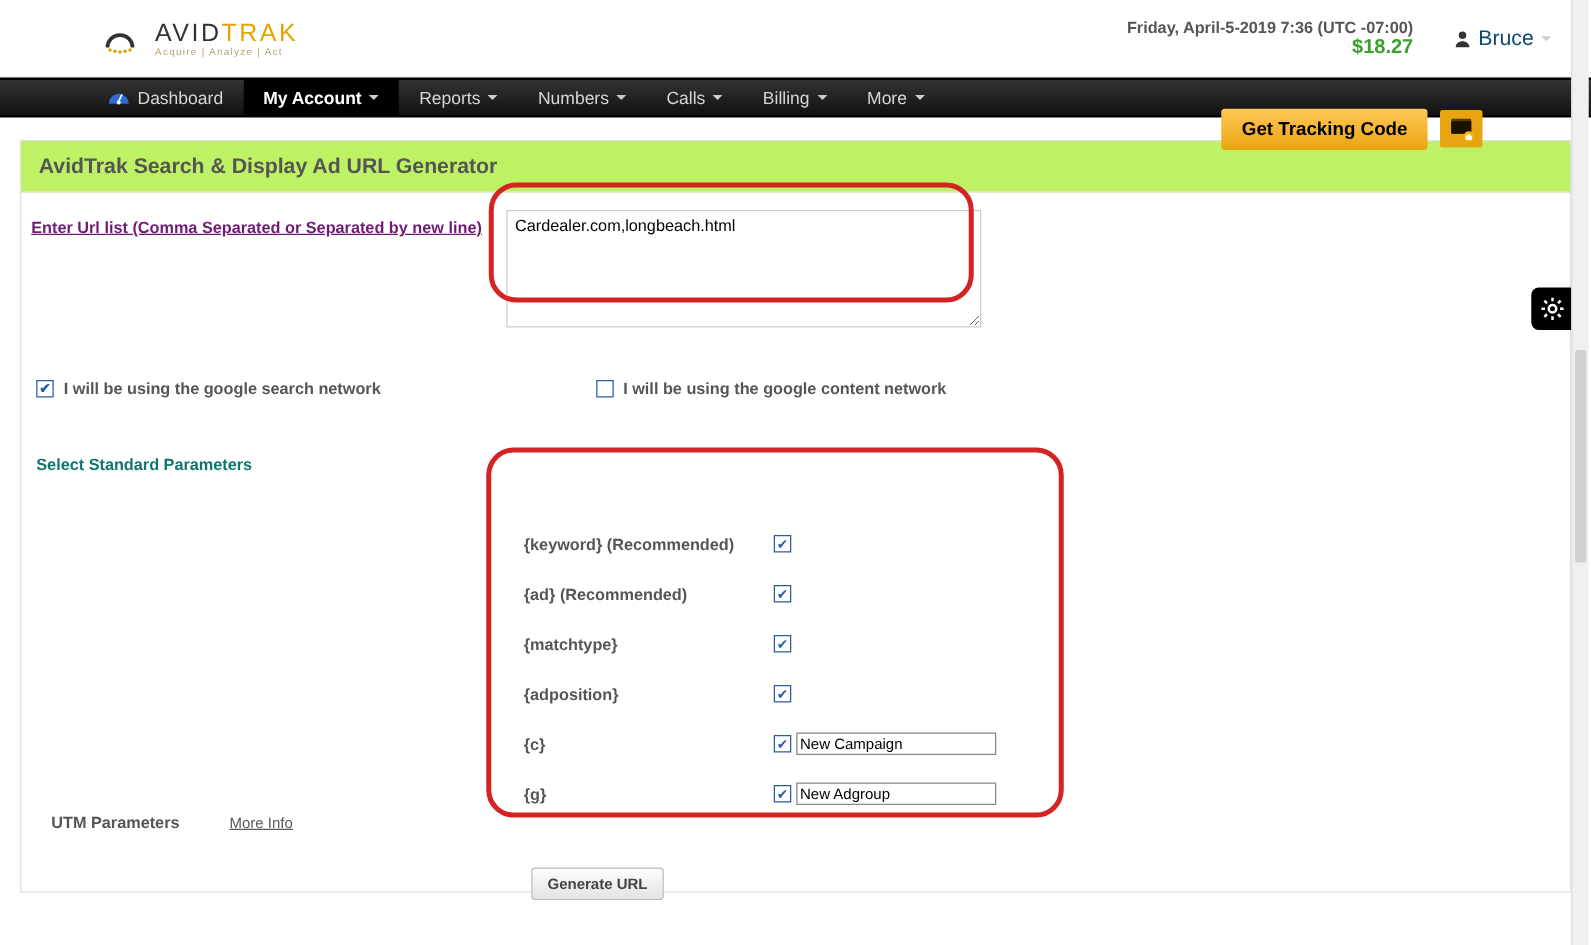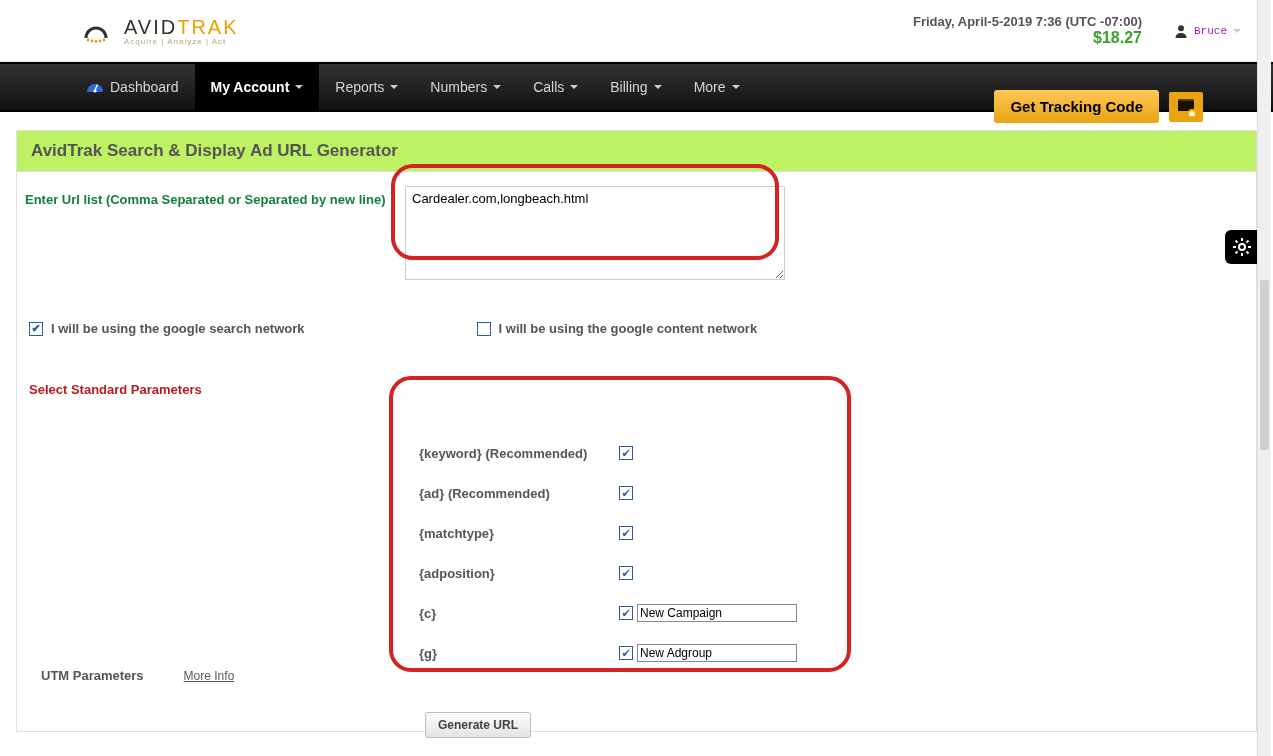--- a/index.html
+++ b/index.html
@@ -57,32 +57,31 @@
     align-items: center;
     gap: 24px;
   }
   .date-bal { text-align: right; }
   .date { font-weight: bold; color: #555; font-size: 13px;}
   .balance { color: #3aa12b; font-weight: bold; font-size: 16px; }
   .user-menu {
     display: flex;
     align-items: center;
     gap: 6px;
-    color: #a21caf;
-    font-size: 11px;
+    color: #0c4a6e;
+    font-size: 17px;
     cursor: pointer;
     padding: 4px 8px;
-    font-family: Liberation Mono, monospace;
   }
   .navbar {
     background: linear-gradient(#333, #111);
-    height: 50px;
+    height: 32px;
     display: flex;
     align-items: stretch;
-    padding: 0 0 0 70px;
+    padding: 0 17px 0 70px;
     border-top: 2px solid #000;
     border-bottom: 2px solid #000;
   }
   .nav-item {
     display: flex;
     align-items: center;
     padding: 0 16px;
     color: #d6d6d6;
     font-size: 14px;
     gap: 6px;
@@ -139,24 +138,25 @@
   .panel-body {
     border: 1px solid #e0e0e0;
     border-top: none;
     padding: 14px 8px 20px 8px;
     min-height: 560px;
     position: relative;
   }
   .row { display: flex; align-items: flex-start; margin-bottom: 16px; }
   .label-col {
     width: 380px;
-    color: #15803d;
+    color: #701a75;
     font-weight: bold;
     font-size: 13px;
     padding-top: 6px;
+    text-decoration: underline;
   }
   .ctrl-col { flex: 1; }
   textarea.url-input {
     width: 380px;
     height: 94px;
     border: 1px solid #ccc;
     padding: 4px 6px;
     font-family: inherit;
     font-size: 13px;
     resize: both;
@@ -173,21 +173,21 @@
   .checkbox {
     width: 14px; height: 14px;
     border: 1px solid #2a5aa8;
     background: #fff;
     display:inline-flex; align-items:center; justify-content:center;
     font-size: 11px;
     color: #2a5aa8;
   }
   .section-label {
     font-weight: bold;
-    color: #b91c1c;
+    color: #0f766e;
     padding: 38px 0 0 4px;
   }
   .params-grid {
     padding: 36px 0 20px 394px;
   }
   .param-row {
     display: flex;
     align-items: center;
     height: 40px;
   }

